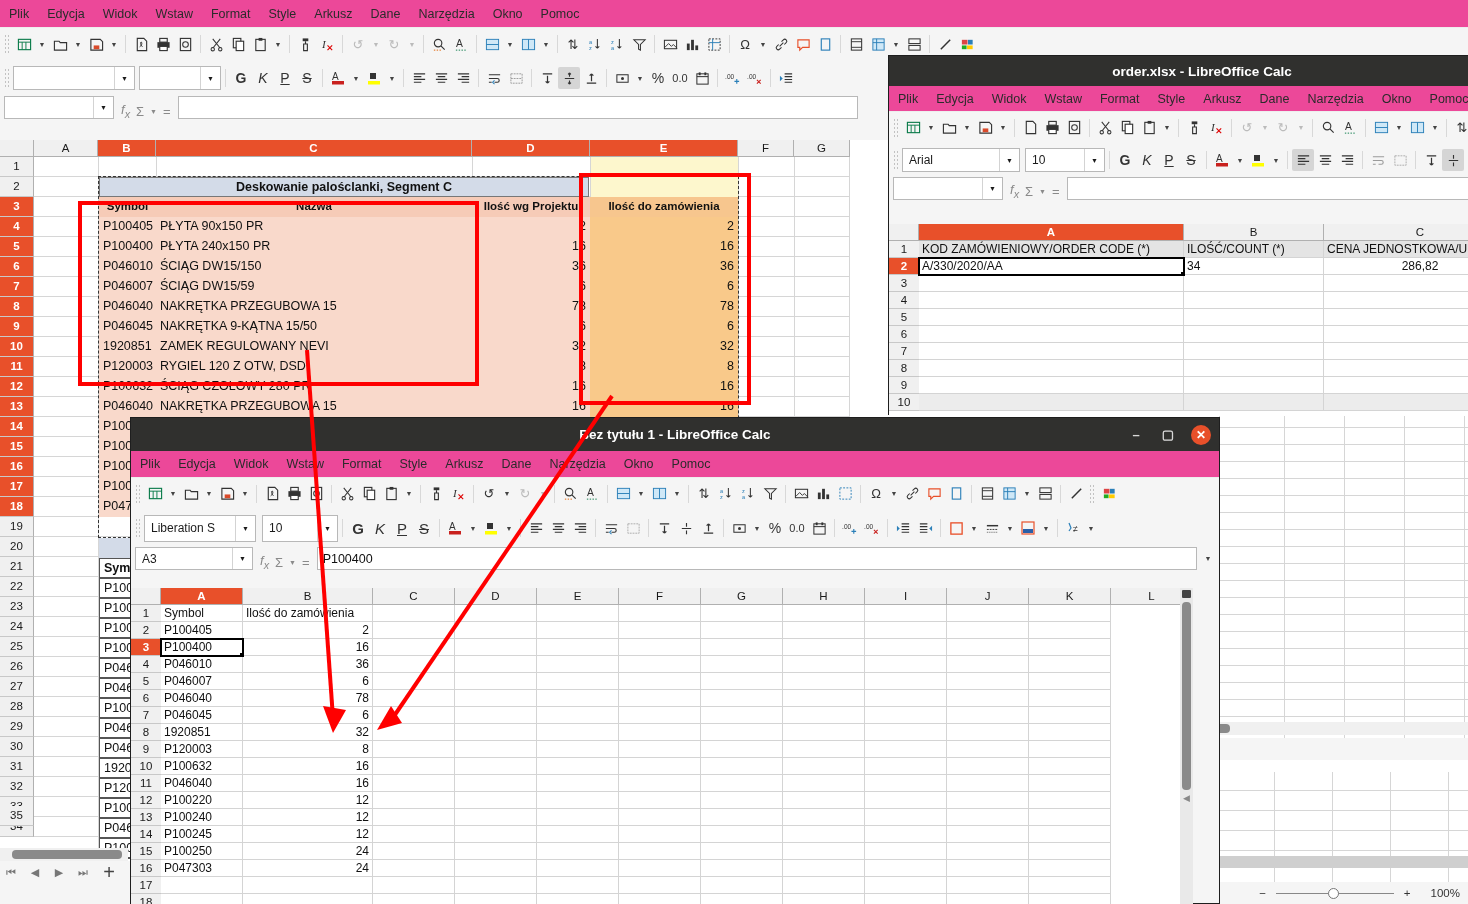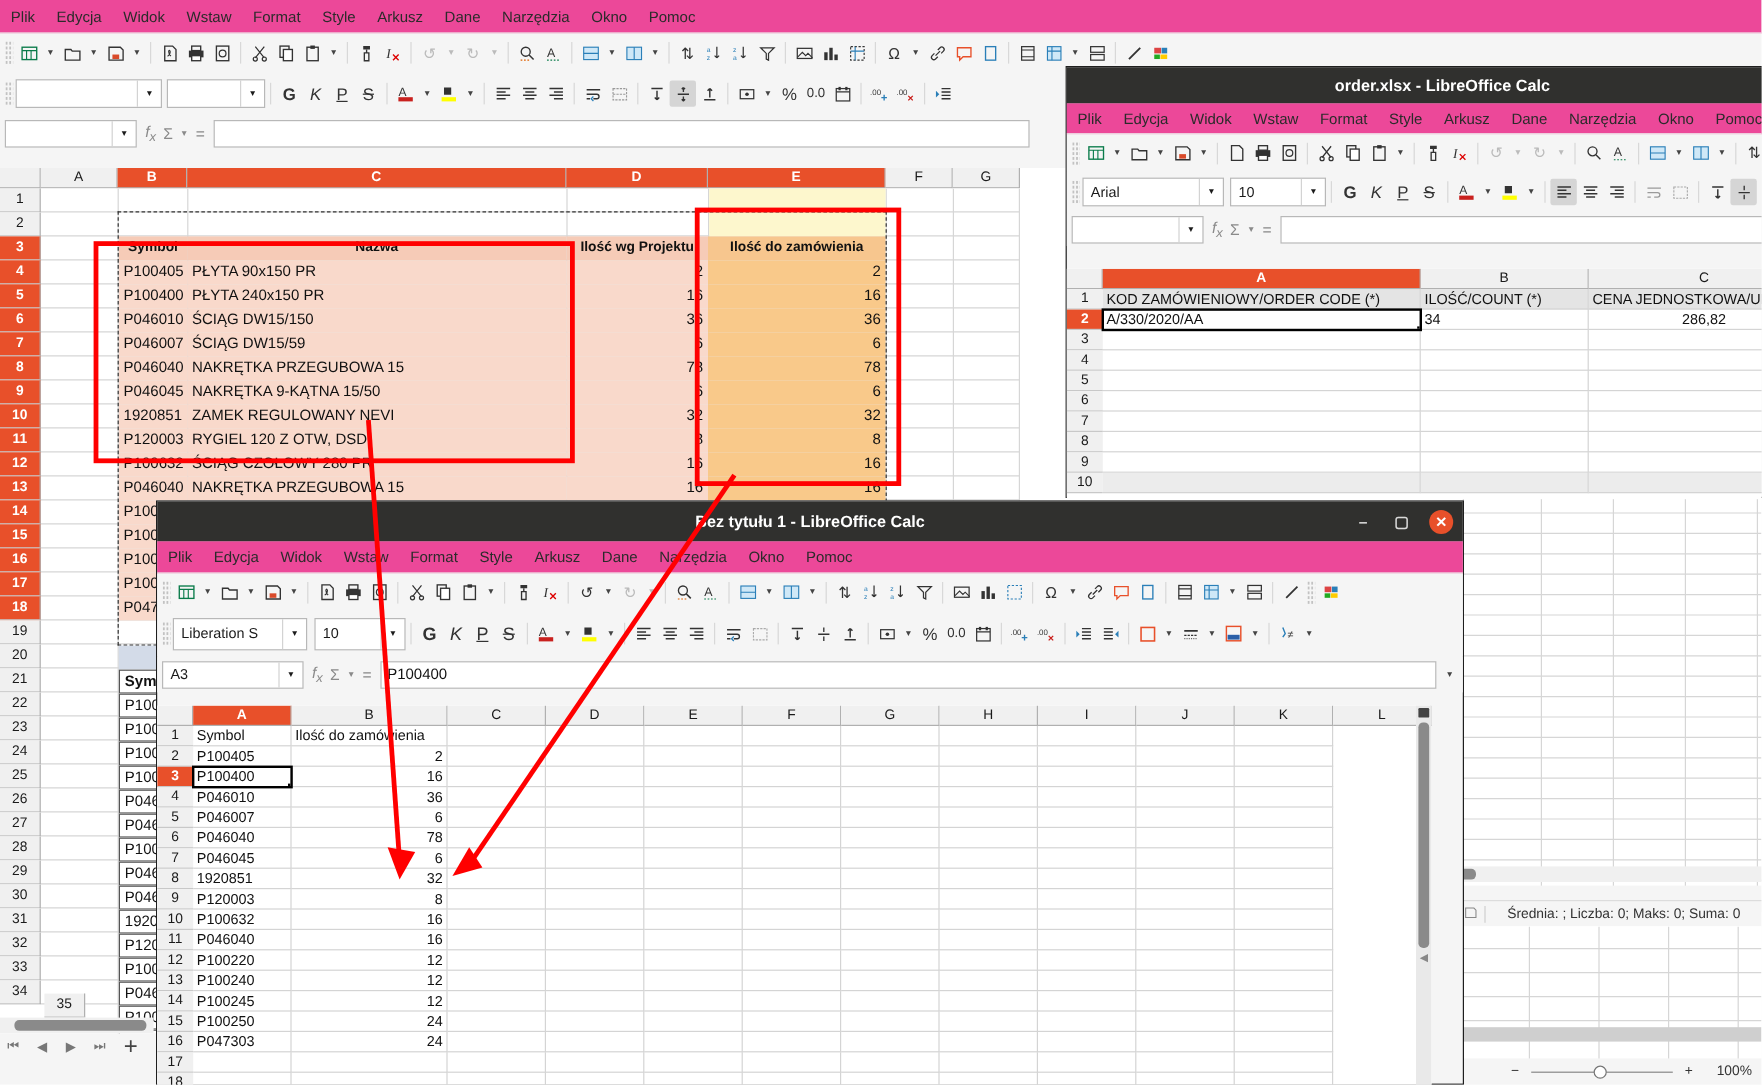--- a/index.html
+++ b/index.html
@@ -49,21 +49,21 @@
           justify-content: center; color: #333; font-size: 13px; position: relative; }
   .tbtn.act { background: #d5d5d5; border-radius: 2px; }
   .caret { width: 14px; height: 22px; display: flex; align-items: center;
            justify-content: center; font-size: 7px; color: #444; }
   .combo { height: 24px; background: #fff; border: 1px solid #b8b8b8;
            display: flex; align-items: center; font-size: 12px; color: #1a1a1a;
            padding-left: 6px; position: relative; }
   .combo .cbtn { position: absolute; right: 0; top: 0; bottom: 0; width: 20px;
                  border-left: 1px solid #d3d3d3; display: flex;
                  align-items: center; justify-content: center; font-size: 7px; }
-  .formulabar { display: flex; align-items: center; height: 28px; gap: 0px;
+  .formulabar { display: flex; height: 28px; gap: 0px;
                 background: #f5f5f5; padding-left: 4px; }
   .namebox { width: 110px; height: 23px; }
   .fx { display: flex; align-items: center; gap: 6px; padding: 0 7px;
         color: #8a8a8a; font-size: 13px; }
   .inputline { flex: 1; height: 23px; background: #fff; border: 1px solid #b8b8b8;
                display: flex; align-items: center; padding-left: 5px; font-size: 12.5px;
                color: #111; }
 
   
   .grid { position: relative; background: #fff; overflow: hidden; }
@@ -531,20 +531,21 @@
               <line x1="0" y1="639.5" x2="816" y2="639.5"></line>
             <line x1="0" y1="659.5" x2="816" y2="659.5"></line>
               <line x1="0" y1="679.5" x2="816" y2="679.5"></line>
             <line x1="0" y1="699.5" x2="816" y2="699.5"></line>
           </g>
         </svg>
       </div>
 
       <div style="position:absolute;left:591px;top:17px;width:147px;height:40px;background:#fdf7cd;"></div>
 
+      <div class="bgcell" style="left:99px;top:37px;width:490px;background:#d3dbe8;border:1px solid #777;text-align:center;font-weight:bold;font-size:12.5px;">Deskowanie palośclanki, Segment C</div>
 
       <div class="bgcell" style="left:99px;top:57px;width:57px;background:#f6cbb7;font-weight:bold;text-align:center;font-size:11.5px;">Symbol</div>
       <div class="bgcell" style="left:156px;top:57px;width:316px;background:#f6cbb7;font-weight:bold;text-align:center;font-size:11.5px;">Nazwa</div>
       <div class="bgcell" style="left:472px;top:57px;width:118px;background:#f6cbb7;font-weight:bold;text-align:center;font-size:11.5px;">Ilość wg Projektu</div>
       <div class="bgcell" style="left:590px;top:57px;width:148px;background:#f7c68e;font-weight:bold;text-align:center;font-size:11.5px;">Ilość do zamówienia</div>
 
       <div id="bg-rows">
           <div class="bgcell" style="left: 99px; top: 77px; width: 57px; background: rgb(249, 217, 203); text-align: left;">P100405</div>
           <div class="bgcell" style="left: 156px; top: 77px; width: 316px; background: rgb(249, 217, 203); text-align: left;">PŁYTA 90x150 PR</div>
           <div class="bgcell" style="left: 472px; top: 77px; width: 118px; background: rgb(249, 217, 203); text-align: right;">2</div>
@@ -643,21 +644,21 @@
           <div class="bg-rh" style="top: 497px;">25</div>
           <div class="bg-rh" style="top: 517px;">26</div>
           <div class="bg-rh" style="top: 537px;">27</div>
           <div class="bg-rh" style="top: 557px;">28</div>
           <div class="bg-rh" style="top: 577px;">29</div>
           <div class="bg-rh" style="top: 597px;">30</div>
           <div class="bg-rh" style="top: 617px;">31</div>
           <div class="bg-rh" style="top: 637px;">32</div>
           <div class="bg-rh" style="top: 657px;">33</div>
           <div class="bg-rh" style="top: 677px;">34</div>
-          <div class="bg-rh" style="top: 688px; margin-left: 37px;">35</div>
+          <div class="bg-rh" style="top: 666px;">35</div>
         </div>
 
       <div style="position:absolute;left:98px;top:36px;width:641px;height:362px;border:1px dashed #333;pointer-events:none;"></div>
     </div>
 
     <div class="hscroll" style="left:0;bottom:43px;width:128px;">
       <div class="hthumb" style="left:12px;width:110px;"></div>
     </div>
 
     <div style="position:absolute;left:0;bottom:21px;width:132px;height:22px;display:flex;align-items:center;gap:2px;background:#f5f5f5;">
@@ -701,29 +702,20 @@
             <line x1="0" y1="299.5" x2="254" y2="299.5"></line>
           <line x1="0" y1="316.5" x2="254" y2="316.5"></line>
             <line x1="0" y1="333.5" x2="254" y2="333.5"></line>
         </g>
       </svg>
     </div>
     <div class="hscroll" style="left:10px;top:322px;width:254px;">
       <div class="hthumb" style="left:2px;width:14px;"></div>
     </div>
     <div style="position:absolute;left:10px;top:338px;width:254px;height:22px;background:#f5f5f5;"></div>
-    <div class="statusbar" style="position:absolute;left:10px;top:350px;width:254px;border-top:1px solid #dcdcdc;">
-      <span class="sbi" style="padding:0 6px">
-        <svg width="11" height="11" viewBox="0 0 16 16">
-            <path d="M2 2.5h10l2.5 2.5v9H2z" fill="none" stroke="#888" stroke-width="1.3"></path>
-          </svg>
-      </span>
-      <span class="sbsep"></span>
-      <span class="sbi" style="padding-left:18px">Średnia: ; Liczba: 0; Maks: 0; Suma: 0</span>
-    </div>
     <div style="position:absolute;left:10px;top:372px;width:254px;height:112px;background:#fff;">
       <svg width="254" height="112" style="display:block">
         <g stroke="#d6d6d6" stroke-width="1">
             <line x1="5.5" y1="0" x2="5.5" y2="112"></line>
             <line x1="60.5" y1="0" x2="60.5" y2="112"></line>
             <line x1="118.5" y1="0" x2="118.5" y2="112"></line>
             <line x1="176.5" y1="0" x2="176.5" y2="112"></line>
             <line x1="234.5" y1="0" x2="234.5" y2="112"></line>
           </g>
         <g stroke="#d6d6d6" stroke-width="1">

